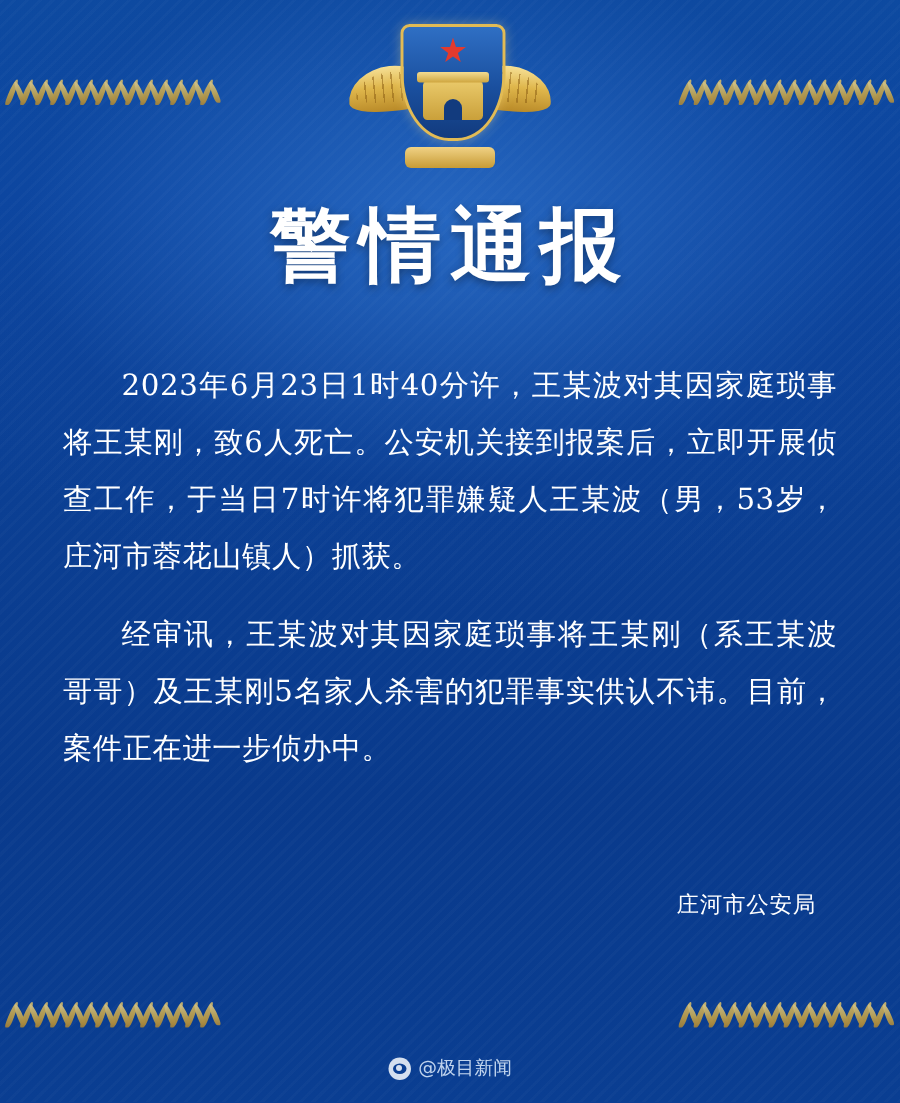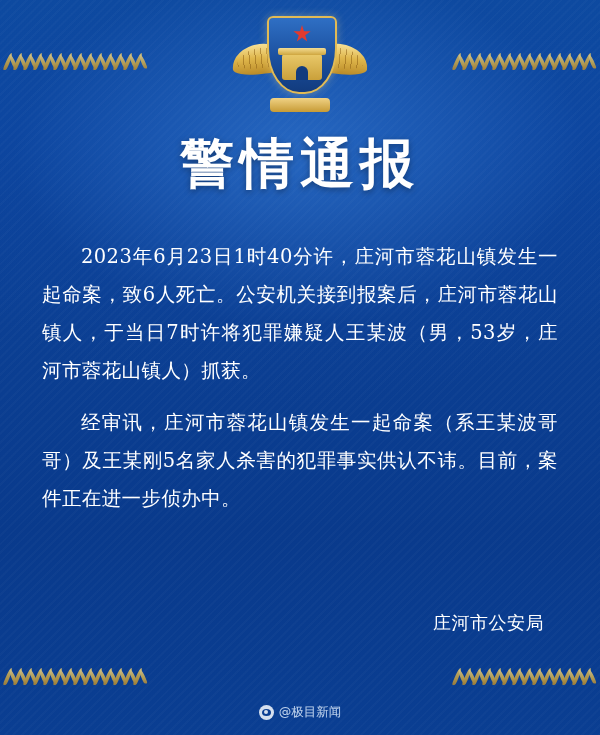--- a/index.html
+++ b/index.html
@@ -192,26 +192,26 @@
   }
   .body p {
     margin: 0 0 14px 0;
     text-indent: 2em;
   }
 
   
   .signature {
     position: absolute;
     right: 56px;
-    top: 604px;
+    top: 585px;
     width: 300px;
     text-align: right;
     color: #ffffff;
     font-family: Liberation Serif, serif;
-    font-size: 18px;
+    font-size: 15px;
     line-height: 38px;
     letter-spacing: 0.5px;
   }
 
   
   .footer {
     position: absolute;
     bottom: 6px;
     left: 0;
     width: 600px;
@@ -335,22 +335,22 @@
       <span class="leaf"></span>
         <span class="leaf alt"></span>
         <span class="leaf"></span>
         <span class="leaf alt"></span>
     </div>
   </div>
 
   <div class="title">警情通报</div>
 
   <div class="body">
-    <p>2023年6月23日1时40分许，庄河市蓉花山镇发生一起命案，致6人死亡。公安机关接到报案后，庄河市蓉花山镇人，于当日7时许将犯罪嫌疑人王某波（男，53岁，庄河市蓉花山镇人）抓获。</p>
-    <p>经审讯，庄河市蓉花山镇发生一起命案（系王某波哥哥）及王某刚5名家人杀害的犯罪事实供认不讳。目前，案件正在进一步侦办中。</p>
+    <p>2023年6月23日1时40分许，王某波对其因家庭琐事将王某刚，致6人死亡。公安机关接到报案后，立即开展侦查工作，于当日7时许将犯罪嫌疑人王某波（男，53岁，庄河市蓉花山镇人）抓获。</p>
+    <p>经审讯，王某波对其因家庭琐事将王某刚（系王某波哥哥）及王某刚5名家人杀害的犯罪事实供认不讳。目前，案件正在进一步侦办中。</p>
   </div>
 
   <div class="signature">
     <div>庄河市公安局</div>
   </div>
 
   <div class="deco-row bottom">
     <div class="deco-side">
       <span class="leaf"></span>
         <span class="leaf alt"></span>

